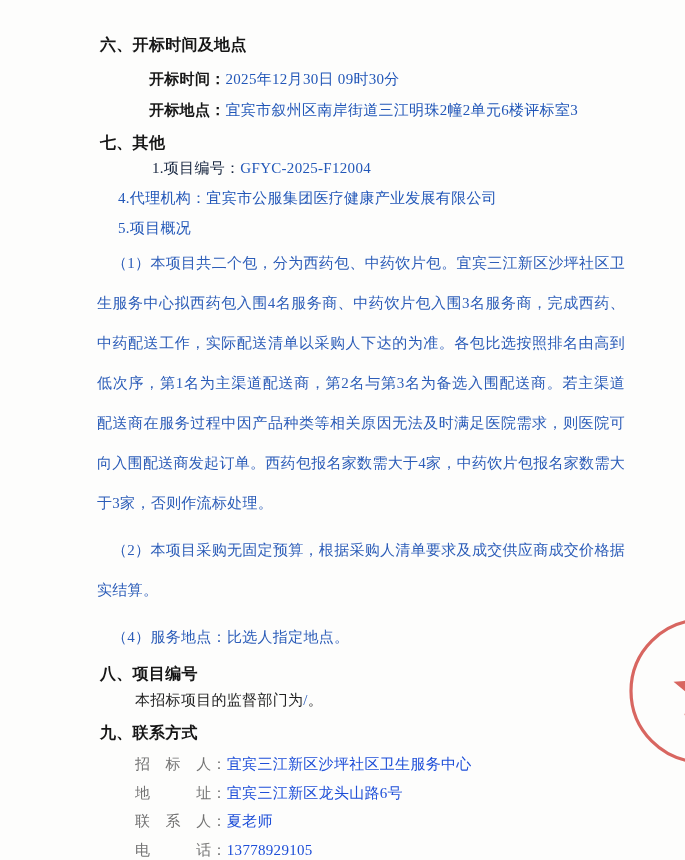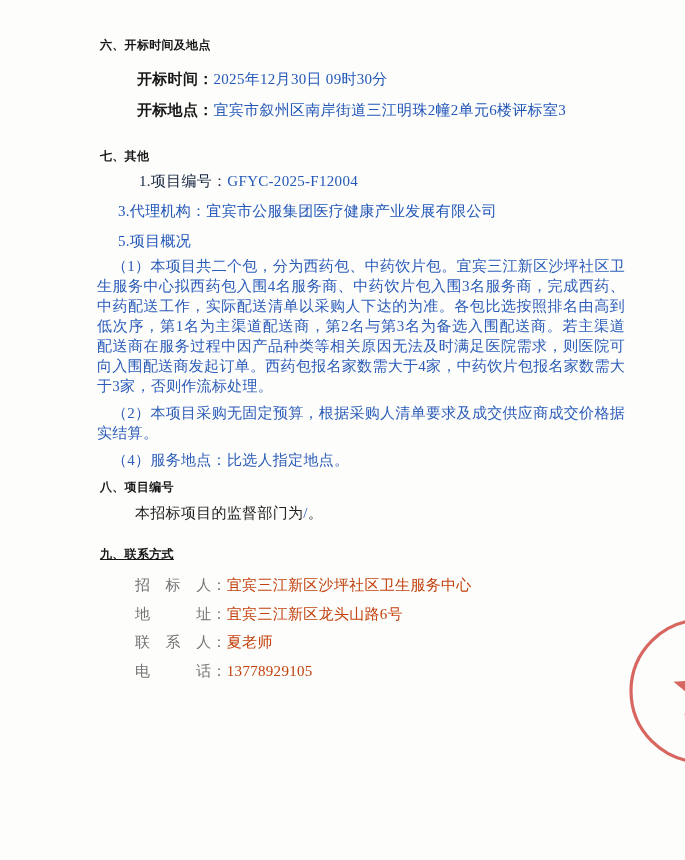--- a/index.html
+++ b/index.html
@@ -18,69 +18,69 @@
 
   .doc {
     position: relative;
     padding: 34px 60px 0 97px;
     font-size: 15px;
     letter-spacing: 0.3px;
   }
 
   .h-section {
     font-weight: 700;
-    font-size: 12px;
+    font-size: 16px;
     color: #161616;
     margin-left: 3px;
     line-height: 22px;
     margin-bottom: 8px;
   }
-  .h7 { margin-top: 19px; margin-bottom: 0; }
+  .h7 { margin-top: 6px; margin-bottom: 0; }
   .h8 { margin-top: 6px; margin-bottom: 2px; }
-  .h9 { margin-top: 16px; margin-bottom: 6px; text-decoration: underline; }
+  .h9 { margin-top: 8px; margin-bottom: 6px; }
 
   .sub-line {
-    margin-left: 40px;
+    margin-left: 52px;
     line-height: 31px;
     white-space: nowrap;
   }
   .sub-label { font-weight: 700; color: #161616; }
 
   .blue { color: #2257b8; }
 
   .item-line {
     margin-left: 21px;
     line-height: 30px;
     white-space: nowrap;
   }
-  .item-first { margin-left: 42px; line-height: 29px; }
+  .item-first { margin-left: 55px; line-height: 29px; }
   .item-first .lbl { color: #14233d; }
 
   .para {
     width: 528px;
     color: #2b5cb8;
-    line-height: 20px;
+    line-height: 40px;
     text-align: justify;
     text-indent: 15px;
   }
   .para-gap { margin-top: 7px; }
 
   .supervision {
     margin-left: 38px;
     line-height: 27px;
     margin-bottom: 3px;
   }
 
   .contact-row {
     margin-left: 38px;
     line-height: 28.6px;
     white-space: nowrap;
   }
   .contact-label { color: #737373; }
-  .contact-value { color: #c2410c; }
+  .contact-value { color: #1d4ed8; }
 
   .seal {
     position: absolute;
     left: 622px;
     top: 606px;
     pointer-events: none;
   }
   .seal text {
     font-family: "Liberation Serif", "DejaVu Serif", serif;
     font-weight: 700;
@@ -99,21 +99,21 @@
     </div>
     <div class="sub-line">
       <span class="sub-label">开标地点：</span><span class="blue">宜宾市叙州区南岸街道三江明珠2幢2单元6楼评标室3</span>
     </div>
 
     <div class="h-section h7">七、其他</div>
 
     <div class="item-line item-first">
       <span class="lbl">1.项目编号：</span><span class="blue">GFYC-2025-F12004</span>
     </div>
-    <div class="item-line blue">3.代理机构：宜宾市公服集团医疗健康产业发展有限公司</div>
+    <div class="item-line blue">4.代理机构：宜宾市公服集团医疗健康产业发展有限公司</div>
     <div class="item-line blue">5.项目概况</div>
 
     <div class="para">（1）本项目共二个包，分为西药包、中药饮片包。宜宾三江新区沙坪社区卫生服务中心拟西药包入围4名服务商、中药饮片包入围3名服务商，完成西药、中药配送工作，实际配送清单以采购人下达的为准。各包比选按照排名由高到低次序，第1名为主渠道配送商，第2名与第3名为备选入围配送商。若主渠道配送商在服务过程中因产品种类等相关原因无法及时满足医院需求，则医院可向入围配送商发起订单。西药包报名家数需大于4家，中药饮片包报名家数需大于3家，否则作流标处理。</div>
     <div class="para para-gap">（2）本项目采购无固定预算，根据采购人清单要求及成交供应商成交价格据实结算。</div>
     <div class="para para-gap">（4）服务地点：比选人指定地点。</div>
 
     <div class="h-section h8">八、项目编号</div>
     <div class="supervision">
       <span>本招标项目的监督部门为</span><span class="blue">/</span><span>。</span>
     </div>

